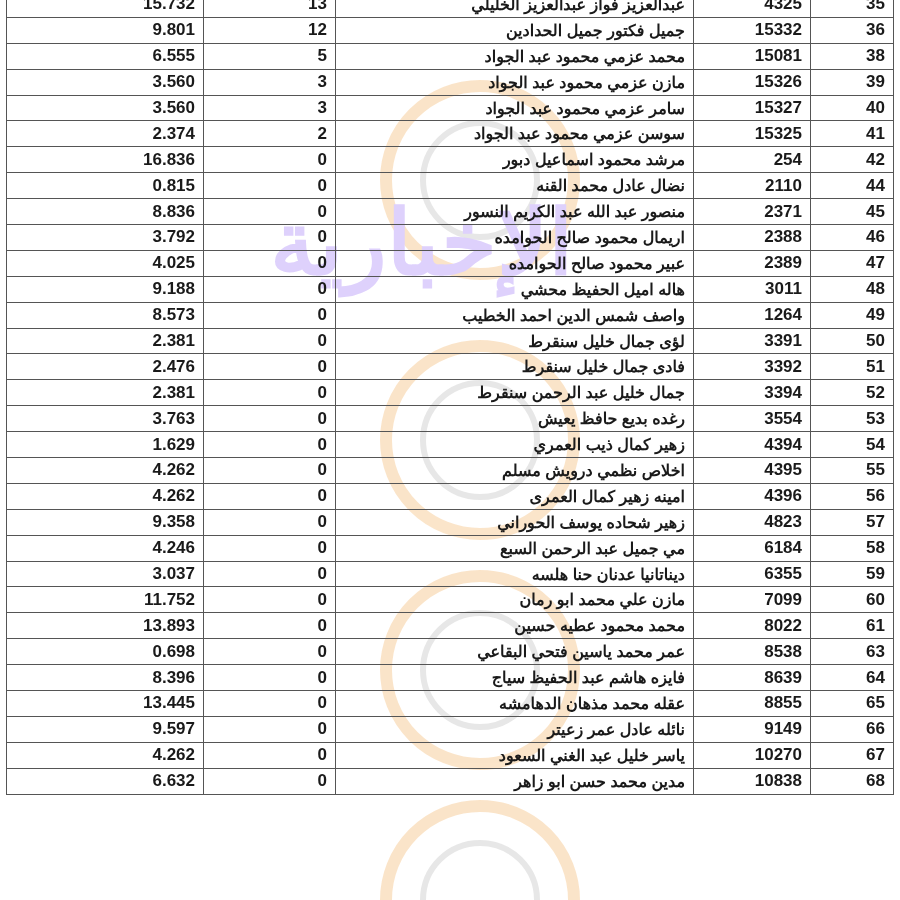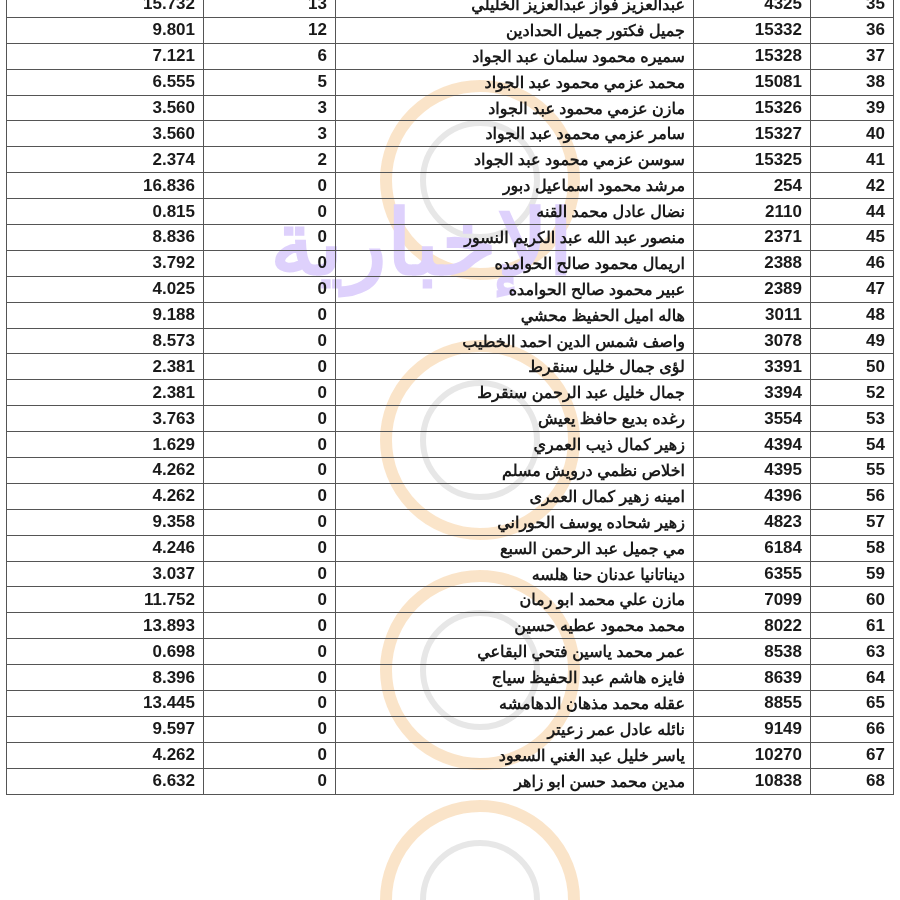--- a/index.html
+++ b/index.html
@@ -56,27 +56,20 @@
           <td class="no">35</td>
         </tr>
         <tr>
           <td class="val">9.801</td>
           <td class="cnt">12</td>
           <td class="name">جميل فكتور جميل الحدادين</td>
           <td class="id">15332</td>
           <td class="no">36</td>
         </tr>
         <tr>
-          <td class="val">7.121</td>
-          <td class="cnt">6</td>
-          <td class="name">سميره محمود سلمان عبد الجواد</td>
-          <td class="id">15328</td>
-          <td class="no">37</td>
-        </tr>
-        <tr>
           <td class="val">6.555</td>
           <td class="cnt">5</td>
           <td class="name">محمد عزمي محمود عبد الجواد</td>
           <td class="id">15081</td>
           <td class="no">38</td>
         </tr>
         <tr>
           <td class="val">3.560</td>
           <td class="cnt">3</td>
           <td class="name">مازن عزمي محمود عبد الجواد</td>
@@ -136,31 +129,38 @@
           <td class="val">9.188</td>
           <td class="cnt">0</td>
           <td class="name">هاله اميل الحفيظ محشي</td>
           <td class="id">3011</td>
           <td class="no">48</td>
         </tr>
         <tr>
           <td class="val">8.573</td>
           <td class="cnt">0</td>
           <td class="name">واصف شمس  الدين احمد الخطيب</td>
-          <td class="id">3078</td>
+          <td class="id">1264</td>
           <td class="no">49</td>
         </tr>
         <tr>
           <td class="val">2.381</td>
           <td class="cnt">0</td>
           <td class="name">لؤى جمال خليل سنقرط</td>
           <td class="id">3391</td>
           <td class="no">50</td>
         </tr>
         <tr>
+          <td class="val">2.476</td>
+          <td class="cnt">0</td>
+          <td class="name">فادى جمال خليل سنقرط</td>
+          <td class="id">3392</td>
+          <td class="no">51</td>
+        </tr>
+        <tr>
           <td class="val">2.381</td>
           <td class="cnt">0</td>
           <td class="name">جمال خليل عبد الرحمن سنقرط</td>
           <td class="id">3394</td>
           <td class="no">52</td>
         </tr>
         <tr>
           <td class="val">3.763</td>
           <td class="cnt">0</td>
           <td class="name">رغده بديع حافظ يعيش</td>

